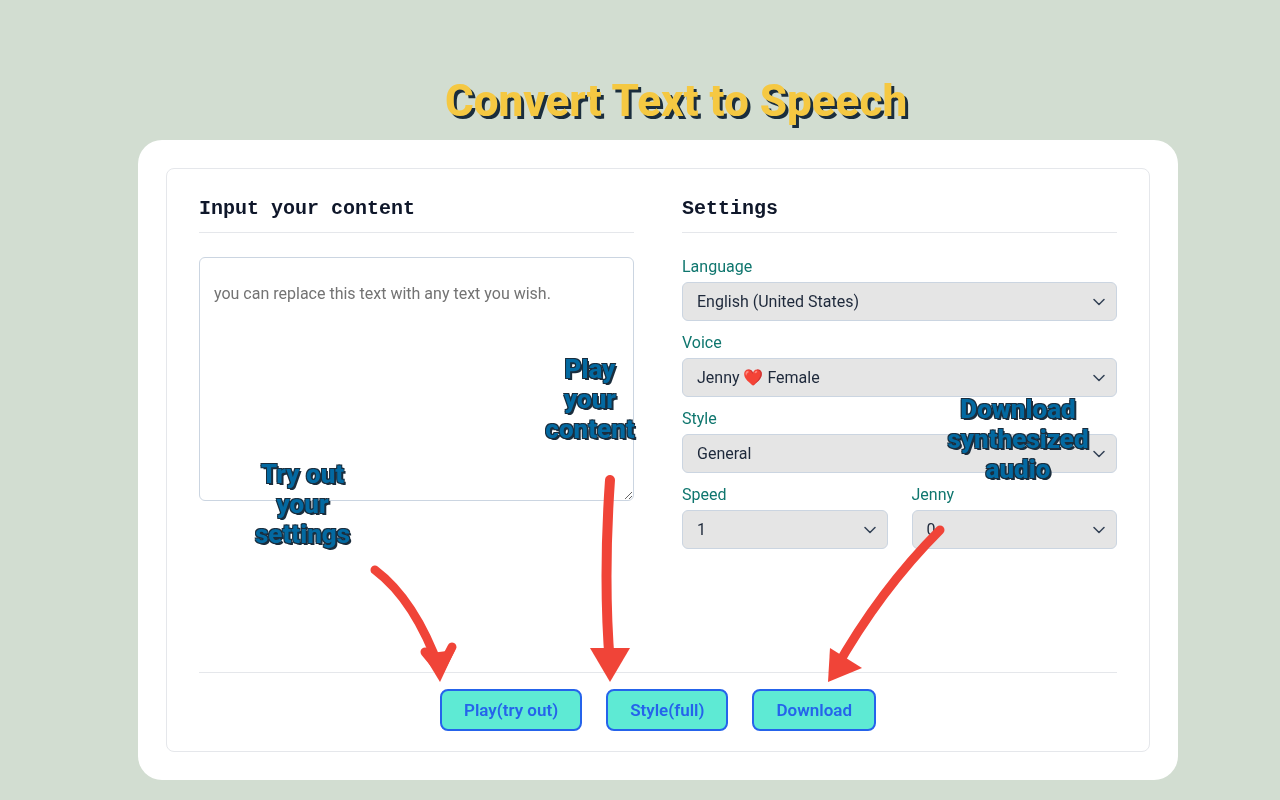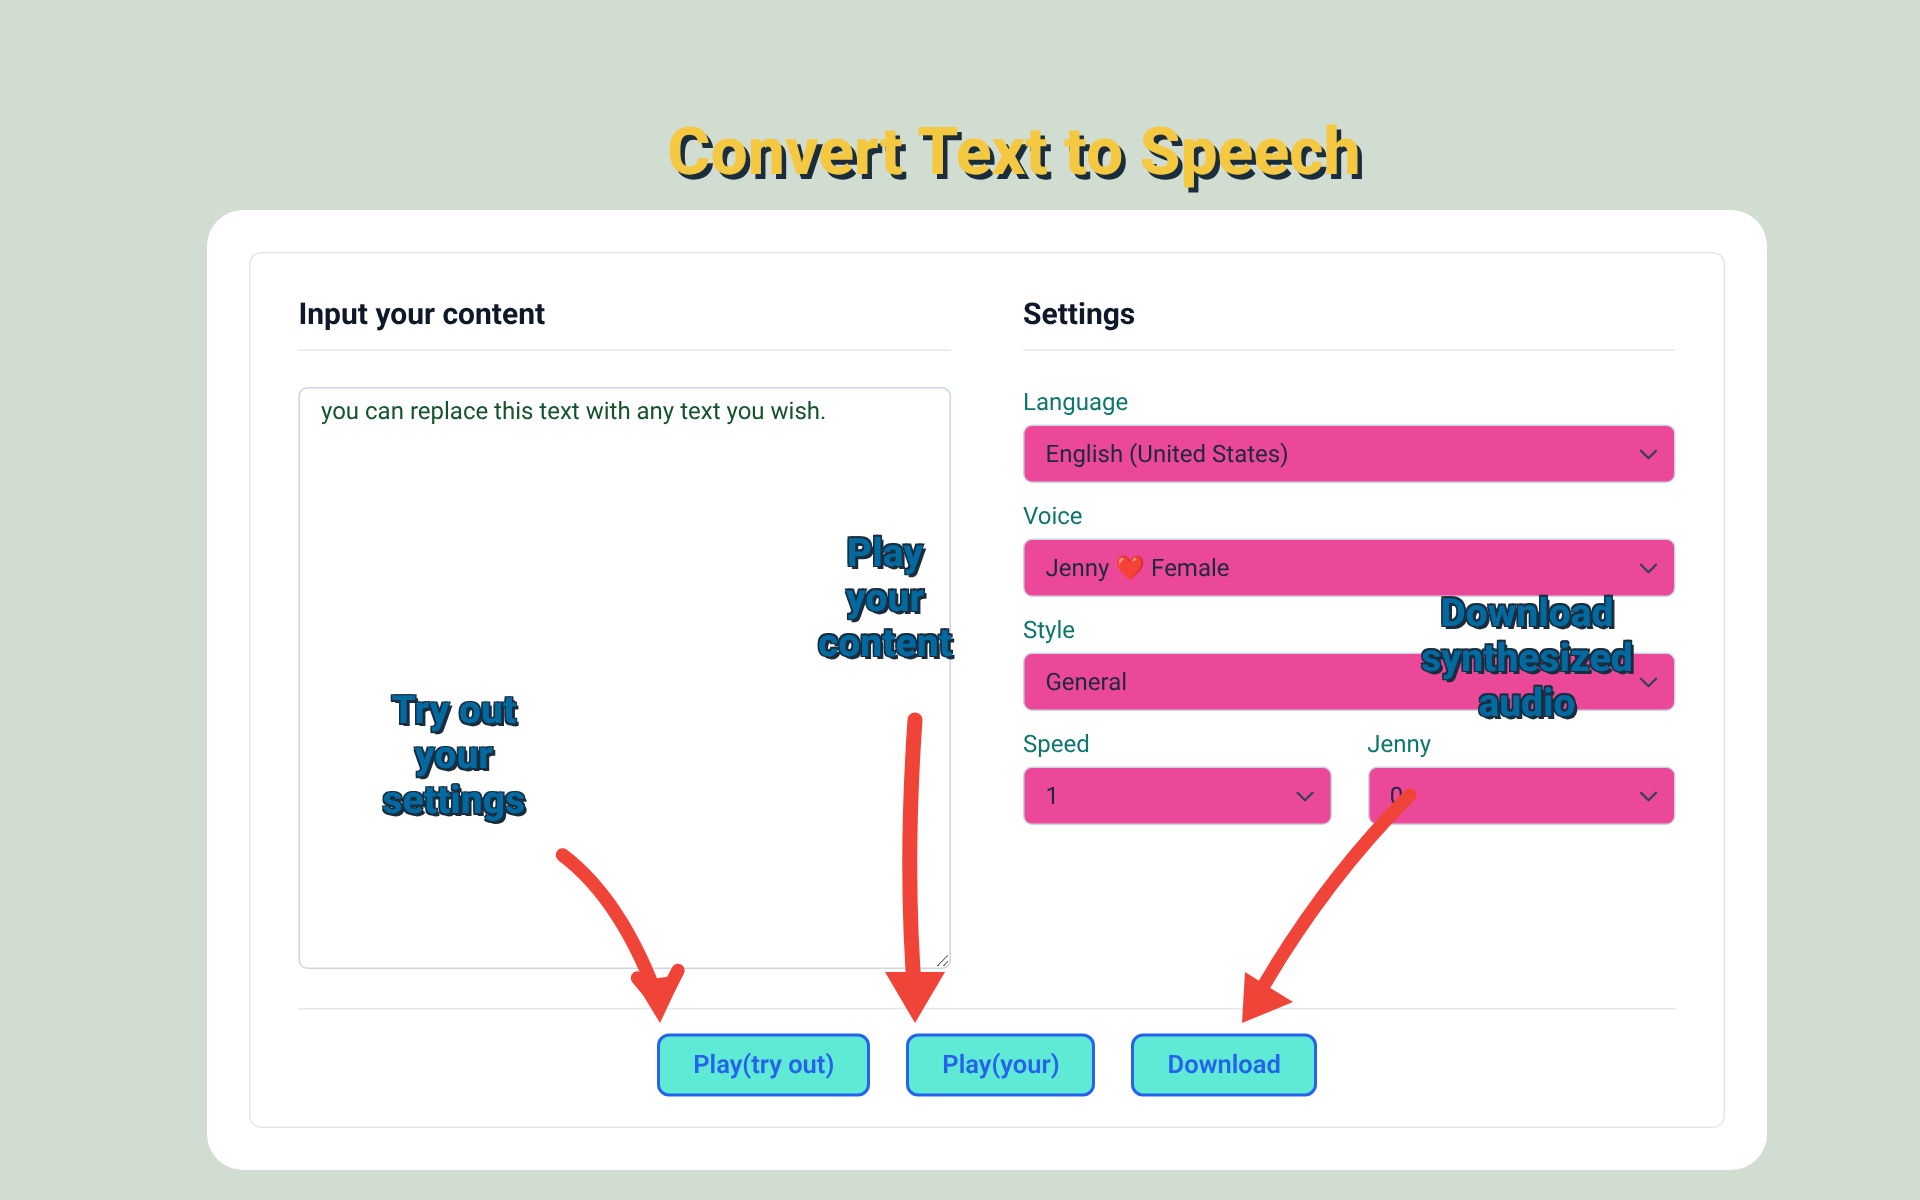--- a/index.html
+++ b/index.html
@@ -59,30 +59,31 @@
       flex: 1;
       min-width: 0;
     }
     .section-header {
       font-size: 20px;
       font-weight: 700;
       color: #0f172a;
       padding-bottom: 12px;
       border-bottom: 1px solid #e5e7eb;
       margin-bottom: 24px;
+      font-family: Liberation Mono, monospace;
     }
     .textarea {
       width: 100%;
-      height: 388px;
+      height: 244px;
       border: 1px solid #cbd5e1;
       border-radius: 6px;
-      padding: 5px 14px;
+      padding: 26px 14px;
       font-size: 16px;
       font-family: inherit;
-      color: #14532d;
+      color: #737373;
       resize: both;
     }
     .field-label {
       font-size: 16px;
       color: #0f766e;
       margin-bottom: 6px;
       margin-top: 0;
     }
     .field-group {
       margin-bottom: 12px;
@@ -91,21 +92,21 @@
       position: relative;
     }
     .select {
       width: 100%;
       border: 1px solid #cbd5e1;
       border-radius: 6px;
       padding: 9px 34px 9px 14px;
       font-size: 16px;
       font-family: inherit;
       color: #1e293b;
-      background: #ec4899;
+      background: #e5e5e5;
       appearance: none;
       cursor: pointer;
     }
     .chevron {
       position: absolute;
       right: 12px;
       top: 50%;
       transform: translateY(-50%);
       pointer-events: none;
       width: 12px;
@@ -235,21 +236,21 @@
             </div>
           </div>
         </div>
       </div>
     </div>
 
     <hr class="divider">
 
     <div class="button-row">
       <button class="action-btn">Play(try out)</button>
-      <button class="action-btn">Play(your)</button>
+      <button class="action-btn">Style(full)</button>
       <button class="action-btn">Download</button>
     </div>
   </div>
 </div>
 
 <div class="annotation anno-1" style="white-space: pre-line;">Try out
 your
 settings</div>
 <div class="annotation anno-2" style="white-space: pre-line;">Play
 your

